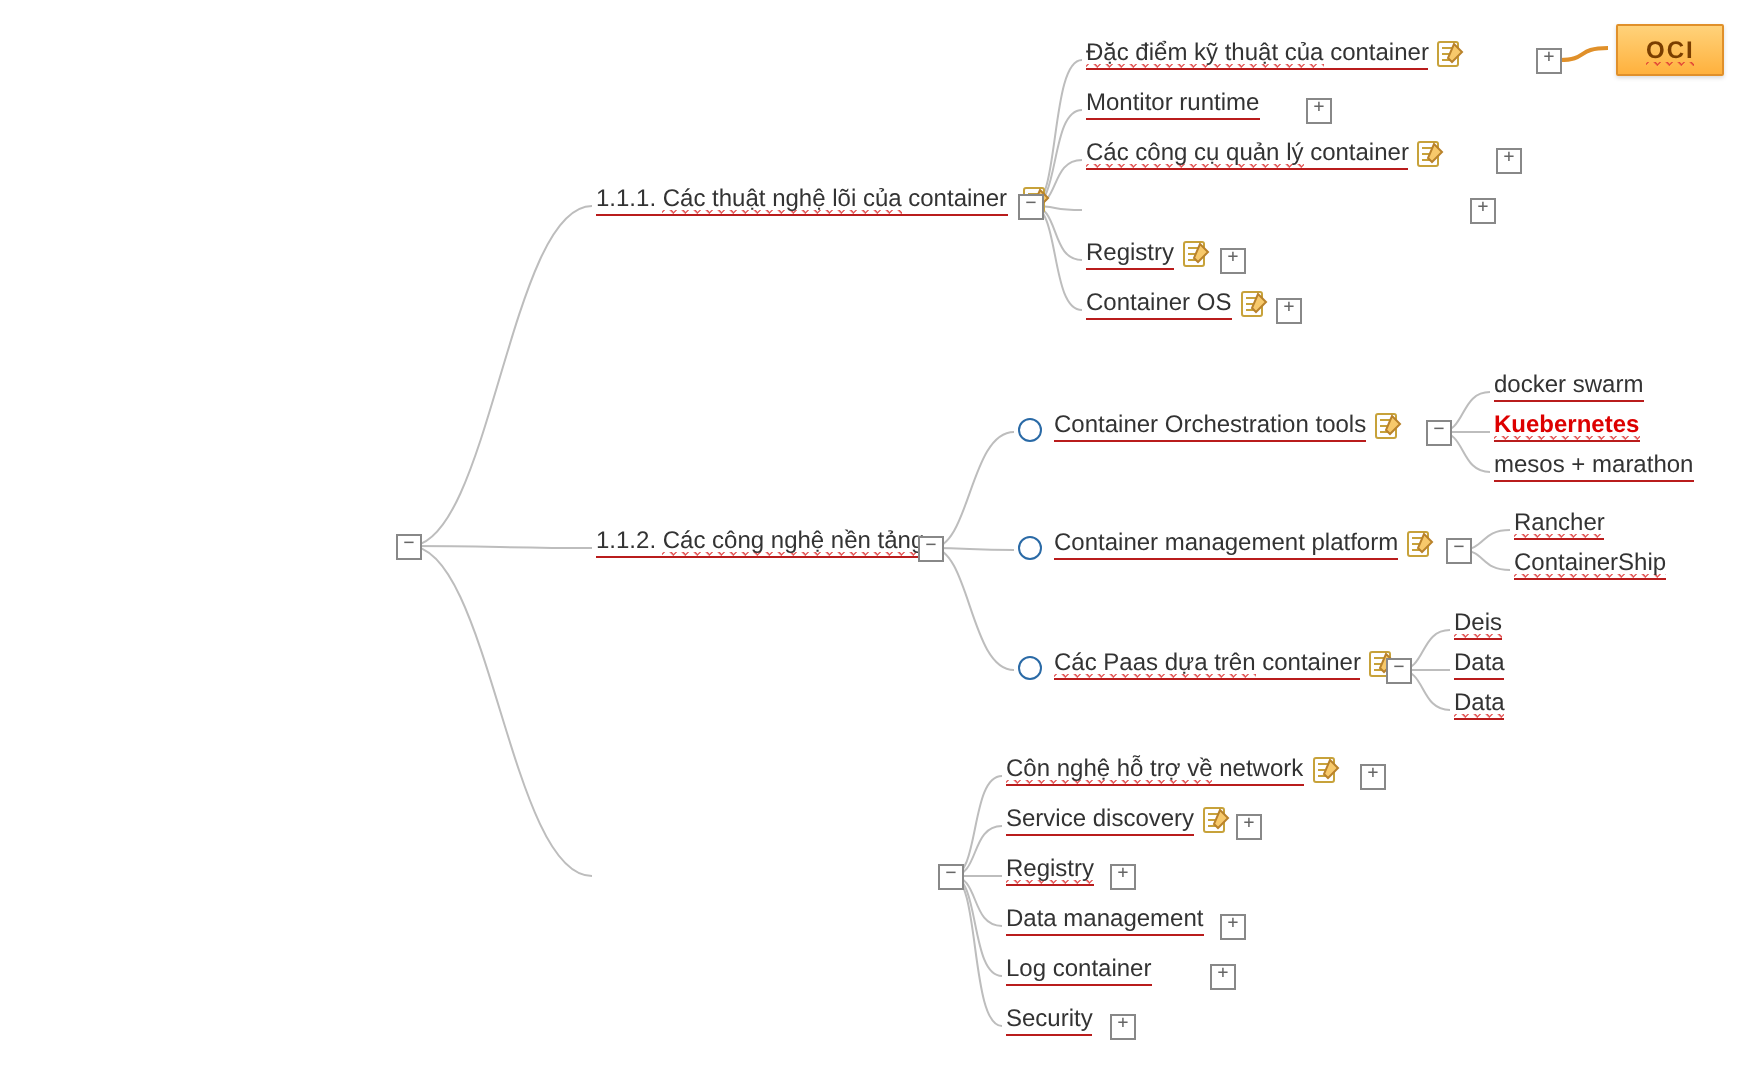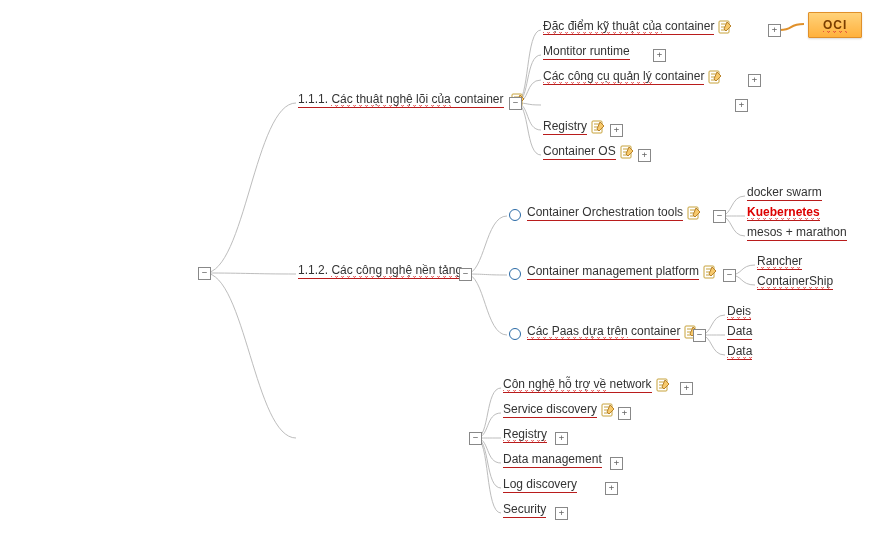--- a/index.html
+++ b/index.html
@@ -137,20 +137,20 @@
         </svg></span></div>
 <span class="toggle" style="left:680px;top:382px">+</span>
 <div class="node" style="left:503px;top:402px"><span class="lbl">Service discovery</span><span class="edit-icon"><svg width="14" height="14">
           <use href="#ei"></use>
         </svg></span></div>
 <span class="toggle" style="left:618px;top:407px">+</span>
 <div class="node" style="left:503px;top:427px"><span class="lbl spell">Registry</span></div>
 <span class="toggle" style="left:555px;top:432px">+</span>
 <div class="node" style="left:503px;top:452px"><span class="lbl">Data management</span></div>
 <span class="toggle" style="left:610px;top:457px">+</span>
-<div class="node" style="left:503px;top:477px"><span class="lbl">Log discovery</span></div>
+<div class="node" style="left:503px;top:477px"><span class="lbl">Log container</span></div>
 <span class="toggle" style="left:605px;top:482px">+</span>
 <div class="node" style="left:503px;top:502px"><span class="lbl">Security</span></div>
 <span class="toggle" style="left:555px;top:507px">+</span>
 
 <div class="callout" style="left:808px;top:12px"><span class="spell">OCI</span></div>
 
 </div>
 
 </body></html>

